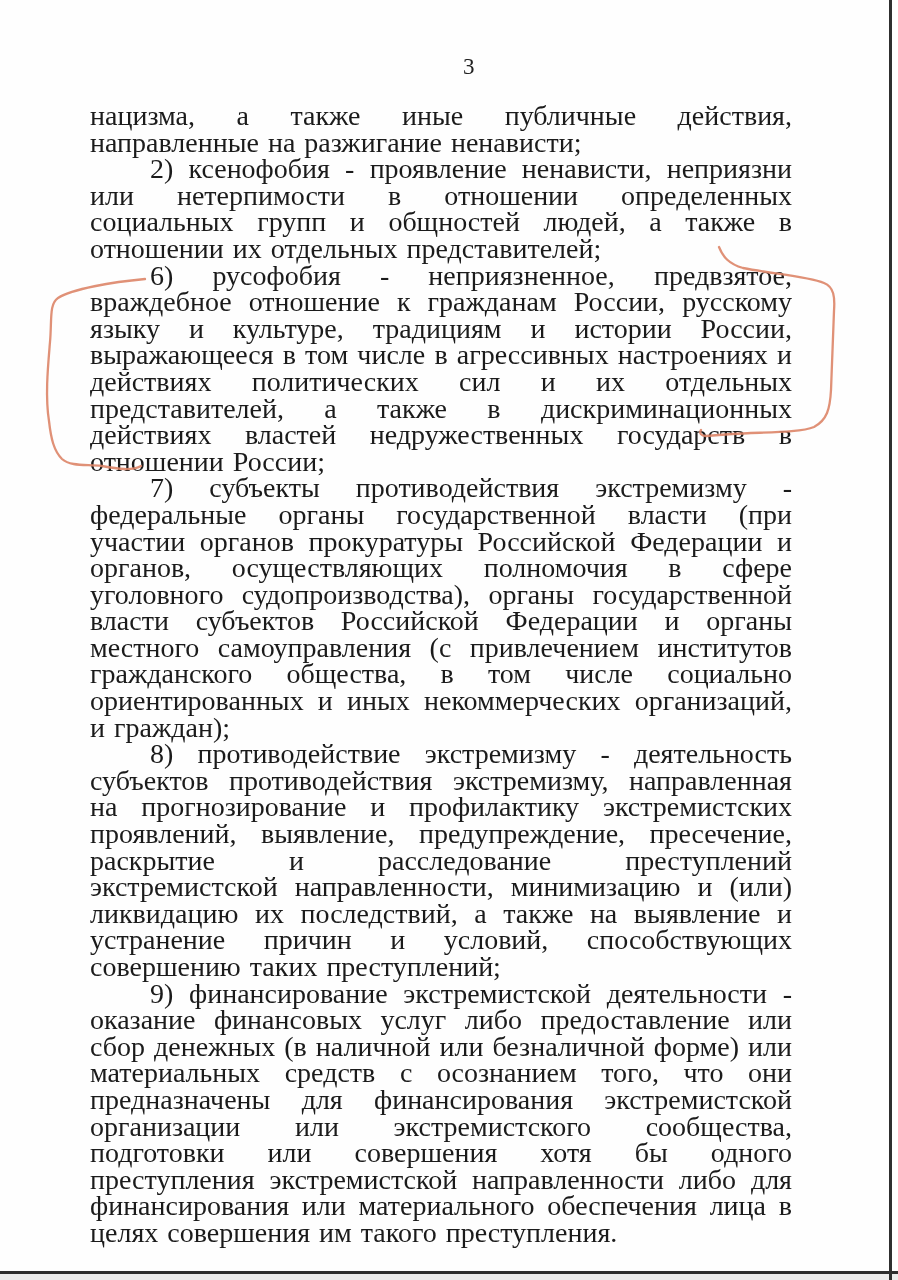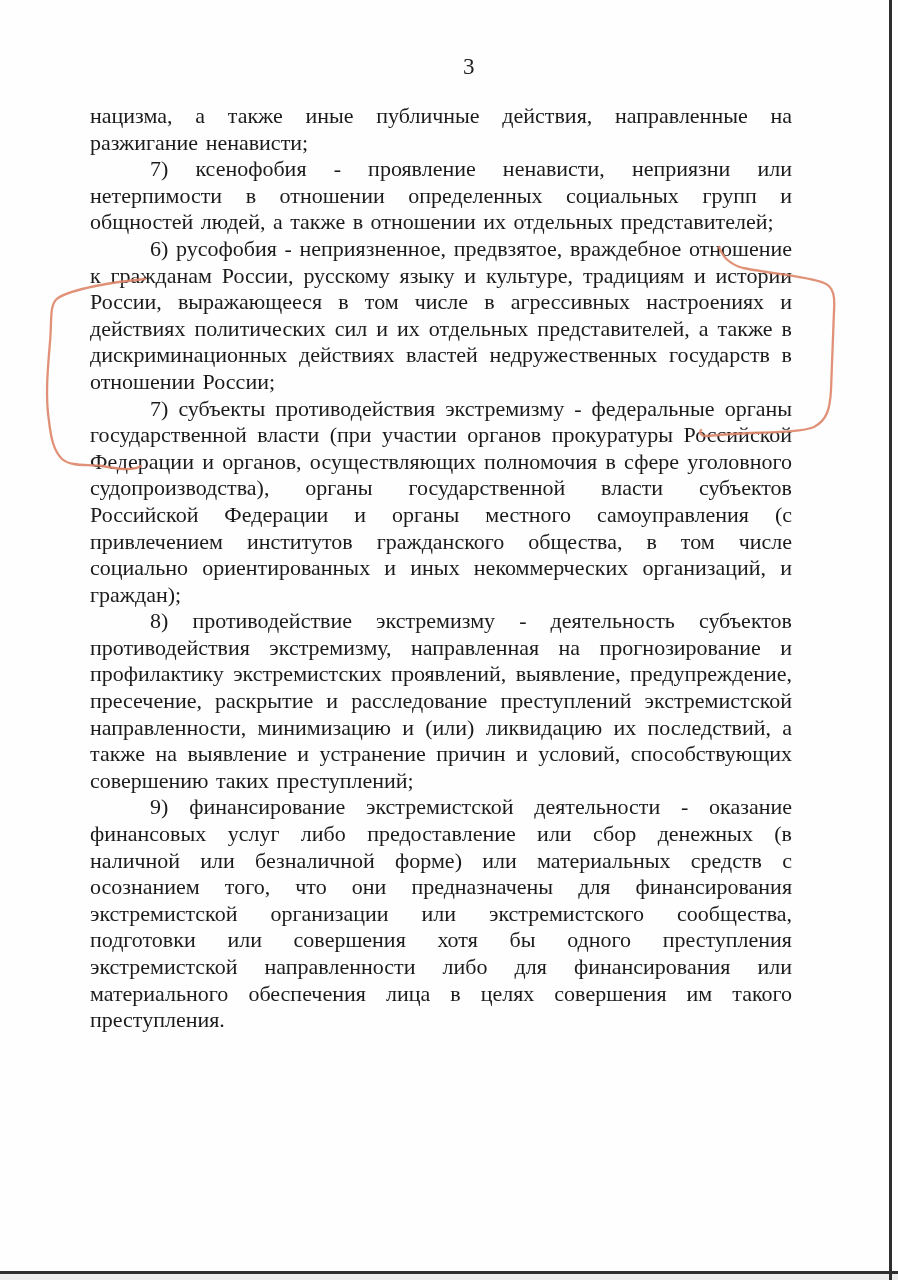--- a/index.html
+++ b/index.html
@@ -25,21 +25,21 @@
     text-align: center;
     font-size: 23px;
     letter-spacing: 0.5px;
     color: #222;
   }
   .doc-body {
     position: absolute;
     top: 103px;
     left: 90px;
     width: 702px;
-    font-size: 22px;
+    font-size: 28px;
     line-height: 26.6px;
     text-align: justify;
     text-justify: inter-word;
   }
   .doc-body p {
     margin: 0;
     padding: 0;
     word-spacing: 2px;
   }
   .doc-body p.indent {
@@ -86,21 +86,21 @@
 </style>
 </head>
 <body>
 
 <div class="page">
 
   <div class="page-number">3</div>
 
   <div class="doc-body">
     <p>нацизма, а также иные публичные действия, направленные на разжигание ненависти;</p>
-    <p class="indent">7) ксенофобия  -  проявление ненависти, неприязни или нетерпимости в отношении определенных социальных групп и общностей людей, а также в отношении их отдельных представителей;</p>
+    <p class="indent">2) ксенофобия  -  проявление ненависти, неприязни или нетерпимости в отношении определенных социальных групп и общностей людей, а также в отношении их отдельных представителей;</p>
     <p class="indent">6) русофобия  -  неприязненное, предвзятое, враждебное отношение к гражданам России, русскому языку и культуре, традициям и истории России, выражающееся в том числе в агрессивных настроениях и действиях политических сил и их отдельных представителей, а также в дискриминационных действиях властей недружественных государств в отношении России;</p>
     <p class="indent">7) субъекты противодействия экстремизму - федеральные органы государственной власти (при участии органов прокуратуры Российской Федерации и органов, осуществляющих полномочия в сфере уголовного судопроизводства), органы государственной власти субъектов Российской Федерации и органы местного самоуправления (с привлечением институтов гражданского общества, в том числе социально ориентированных и иных некоммерческих организаций, и граждан);</p>
     <p class="indent">8) противодействие экстремизму - деятельность субъектов противодействия экстремизму, направленная на прогнозирование и профилактику экстремистских проявлений, выявление, предупреждение, пресечение, раскрытие и расследование преступлений экстремистской направленности, минимизацию и (или) ликвидацию их последствий, а также на выявление и устранение причин и условий, способствующих совершению таких преступлений;</p>
     <p class="indent">9) финансирование экстремистской деятельности - оказание финансовых услуг либо предоставление или сбор денежных (в наличной или безналичной форме) или материальных средств с осознанием того, что они предназначены для финансирования экстремистской организации или экстремистского сообщества, подготовки или совершения хотя бы одного преступления экстремистской направленности либо для финансирования или материального обеспечения лица в целях совершения им такого преступления.</p>
   </div>
 
   <svg class="annotation-svg" width="898" height="1280" viewBox="0 0 898 1280" xmlns="http://www.w3.org/2000/svg">
 
     <path class="annotation-path" d="M 145 279
              C 112 282, 72 289, 58 298

